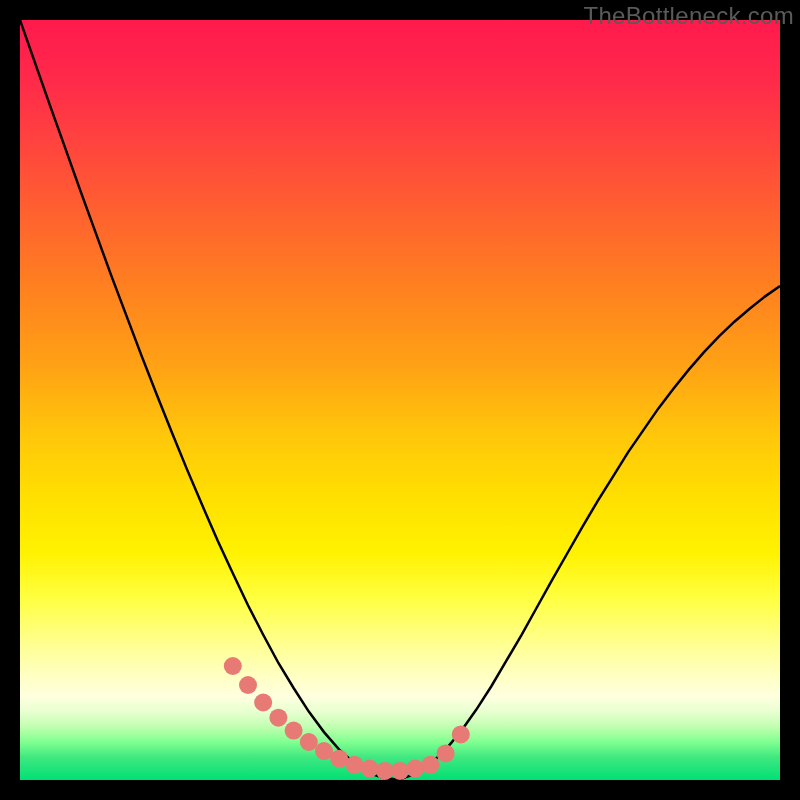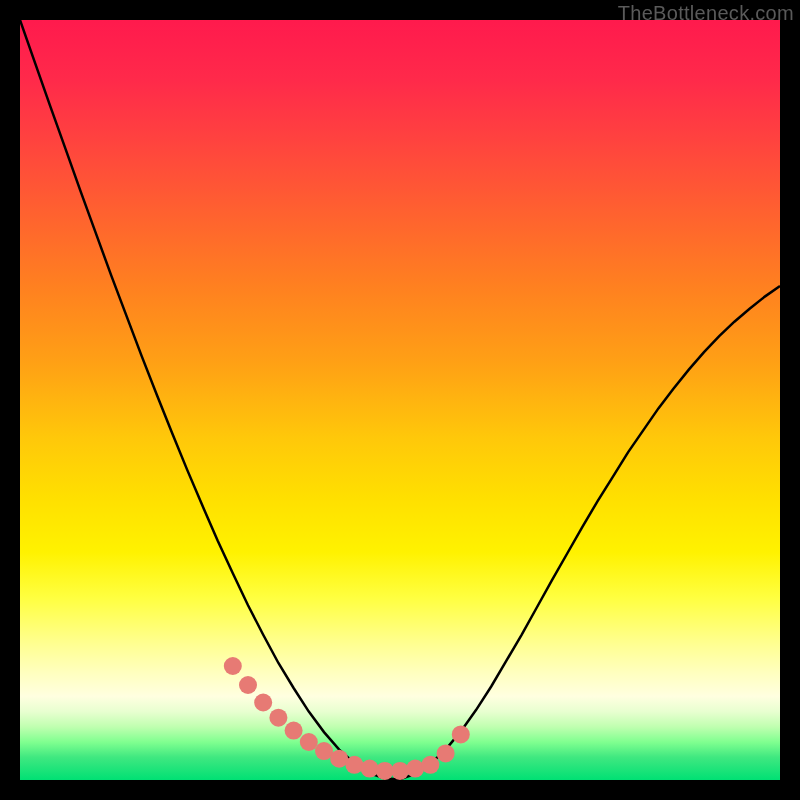--- a/index.html
+++ b/index.html
@@ -47,21 +47,21 @@
     position: absolute;
     inset: 0;
     width: 760px;
     height: 760px;
   }
   .watermark {
     position: absolute;
     top: 2px;
     right: 6px;
     color: #5a5a5a;
-    font-size: 20px;
+    font-size: 24px;
     font-weight: 500;
     letter-spacing: 0.3px;
   }
 </style>
 </head>
 <body>
 
 <div class="frame">
   <div class="gradient"></div>
   <svg class="curve" viewBox="0 0 760 760" preserveAspectRatio="none">

